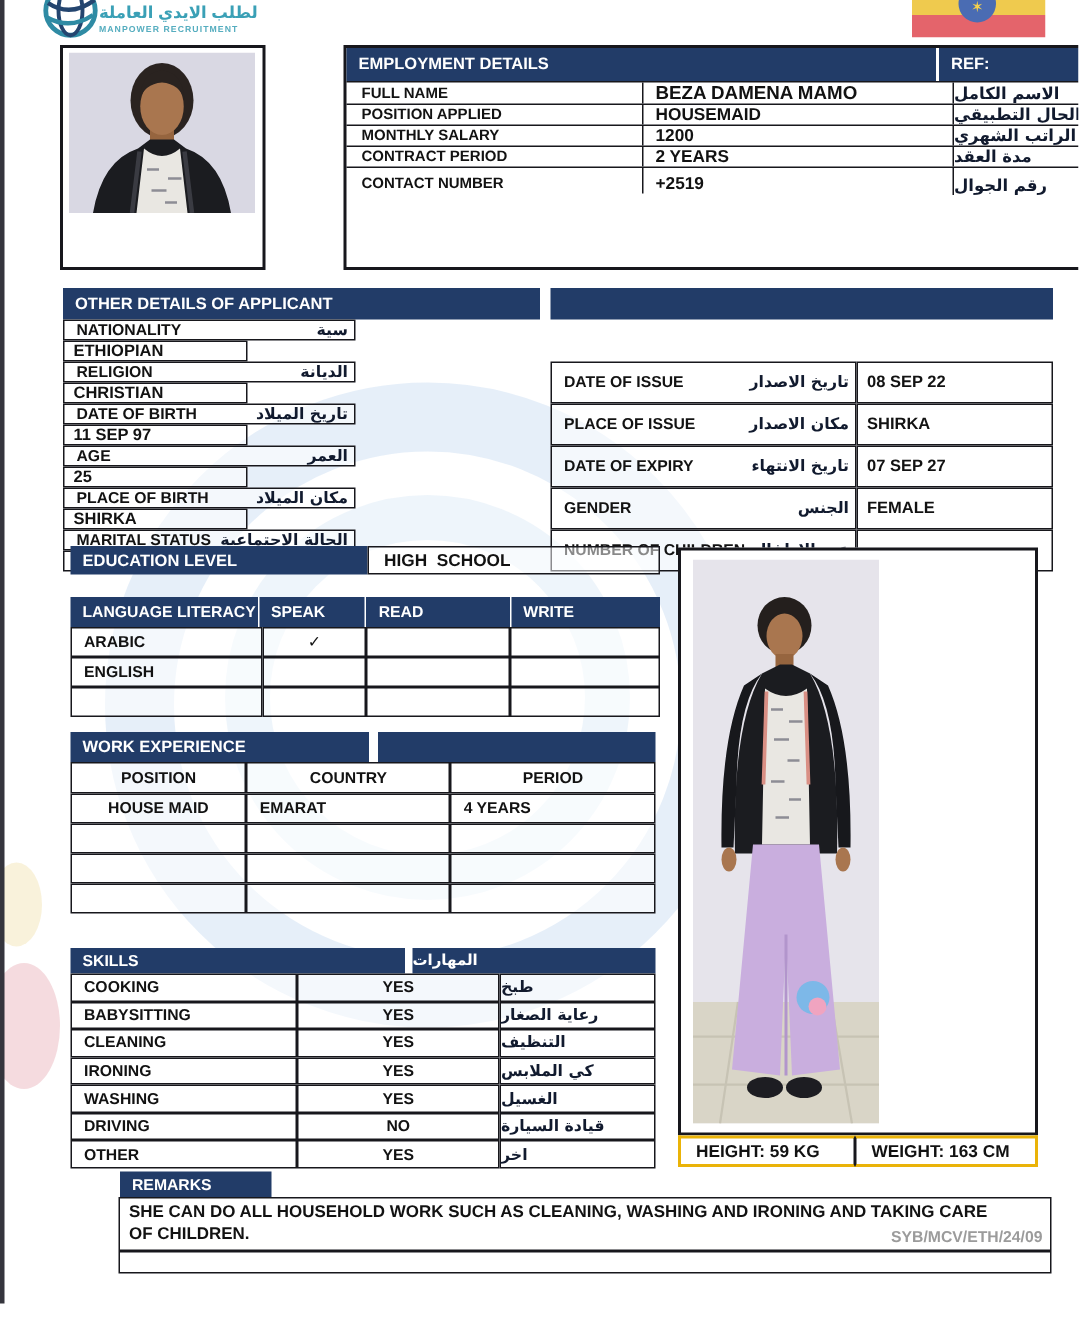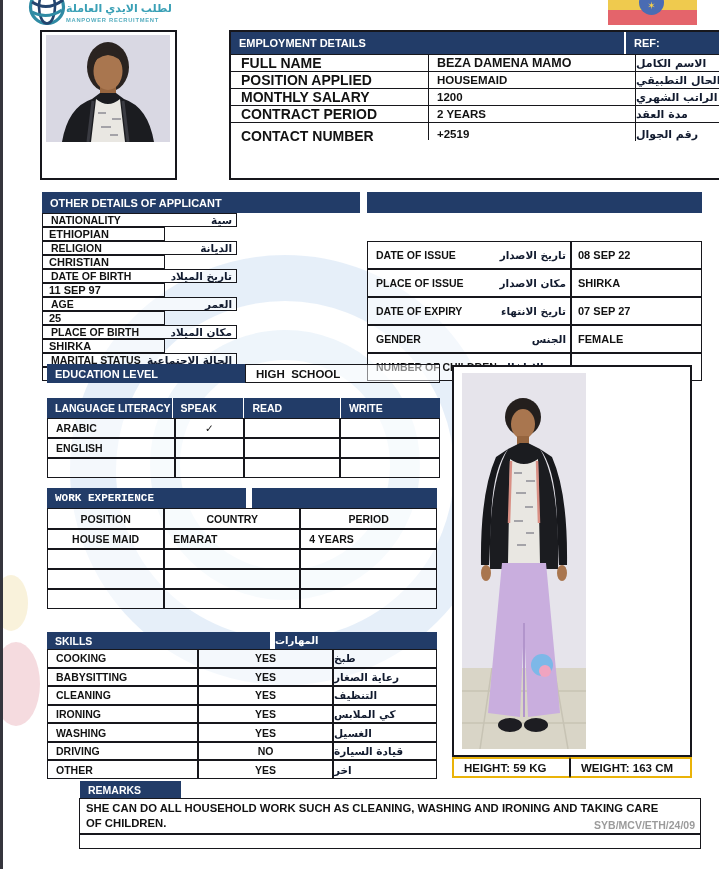--- a/index.html
+++ b/index.html
@@ -34,21 +34,21 @@
   
   .navy{background:#223c68;color:#fff;font-weight:bold;}
   .bcell{border:1.2px solid #17171c;box-sizing:border-box;background:rgba(255,255,255,0.55);}
   
   .emp{left:185px;top:30px;width:517px;height:150px;border:2px solid #17171c;display:flex;
        flex-direction:column;background:#fff;margin-left:44px;}
   .emp-hdr{display:flex;height:22px;}
   .emp-hdr .h1{width:385px;display:flex;align-items:center;padding-left:8px;font-size:11px;}
   .emp-hdr .h2{flex:1;border-left:2px solid #fff;display:flex;align-items:center;padding-left:8px;font-size:11px;}
   .emp-row{display:flex;border-top:1.6px solid #17171c;}
-  .emp-l{width:187px;display:flex;align-items:center;padding-left:10px;font-size:14px;font-weight:bold;text-align:center;}
+  .emp-l{width:187px;display:flex;align-items:center;padding-left:10px;font-size:10px;font-weight:bold;text-align:center;}
   .emp-v{width:198px;border-left:1.6px solid #17171c;display:flex;align-items:center;
          padding-left:8px;font-size:11.5px;font-weight:bold;}
   .emp-a{flex:1;border-left:1.6px solid #17171c;display:flex;align-items:center;justify-content:flex-end;
          padding-right:8px;font-size:11px;font-weight:bold;direction:rtl;color:#111a2e;
          font-family:"DejaVu Sans",sans-serif;}
   .emp-row.r1 .emp-v{font-size:12.5px;}
   .emp-row.r5{flex:1;align-items:flex-start;}
   .emp-row.r5 .emp-l,.emp-row.r5 .emp-v,.emp-row.r5 .emp-a{align-items:flex-start;padding-top:5px;}
   
   .od{left:42px;top:192px;width:660px;height:168px;}
@@ -77,21 +77,21 @@
   .lang-hdr div{display:flex;align-items:center;padding-left:8px;font-size:10.5px;}
   .lang-hdr .c2,.lang-hdr .c3,.lang-hdr .c4{border-left:1.6px solid #fff;}
   .lang-row{display:flex;flex:1;}
   .lang-row div{display:flex;align-items:center;font-size:10.5px;font-weight:bold;}
   .c1{width:128px;}.c2{width:69px;}.c3{width:96px;}.c4{width:100px;}
   .lang-row .c1{padding-left:8px;}
   .lang-row .c2,.lang-row .c3,.lang-row .c4{justify-content:center;padding-left:0;}
   
   .work{left:47px;top:488px;width:390px;height:121px;display:flex;flex-direction:column;}
   .work-hdr{display:flex;height:20px;}
-  .work-hdr .w1{width:191px;display:flex;align-items:center;padding-left:8px;font-size:11px;font-family:Liberation Mono, monospace;}
+  .work-hdr .w1{width:191px;display:flex;align-items:center;padding-left:8px;font-size:11px;}
   .work-hdr .wgap{width:6px;background:#fff;}
   .work-hdr .w2{flex:1;}
   .work-cols{display:flex;height:21px;}
   .work-cols div{display:flex;align-items:center;justify-content:center;font-size:10.5px;font-weight:bold;}
   .work-row{display:flex;flex:1;}
   .work-row div{display:flex;align-items:center;font-size:10.5px;font-weight:bold;}
   .wc1{width:121px;}.wc2{width:140px;}.wc3{width:141px;}
   .work-row .wc1{justify-content:center;}
   .work-row .wc2,.work-row .wc3{padding-left:8px;}
   

